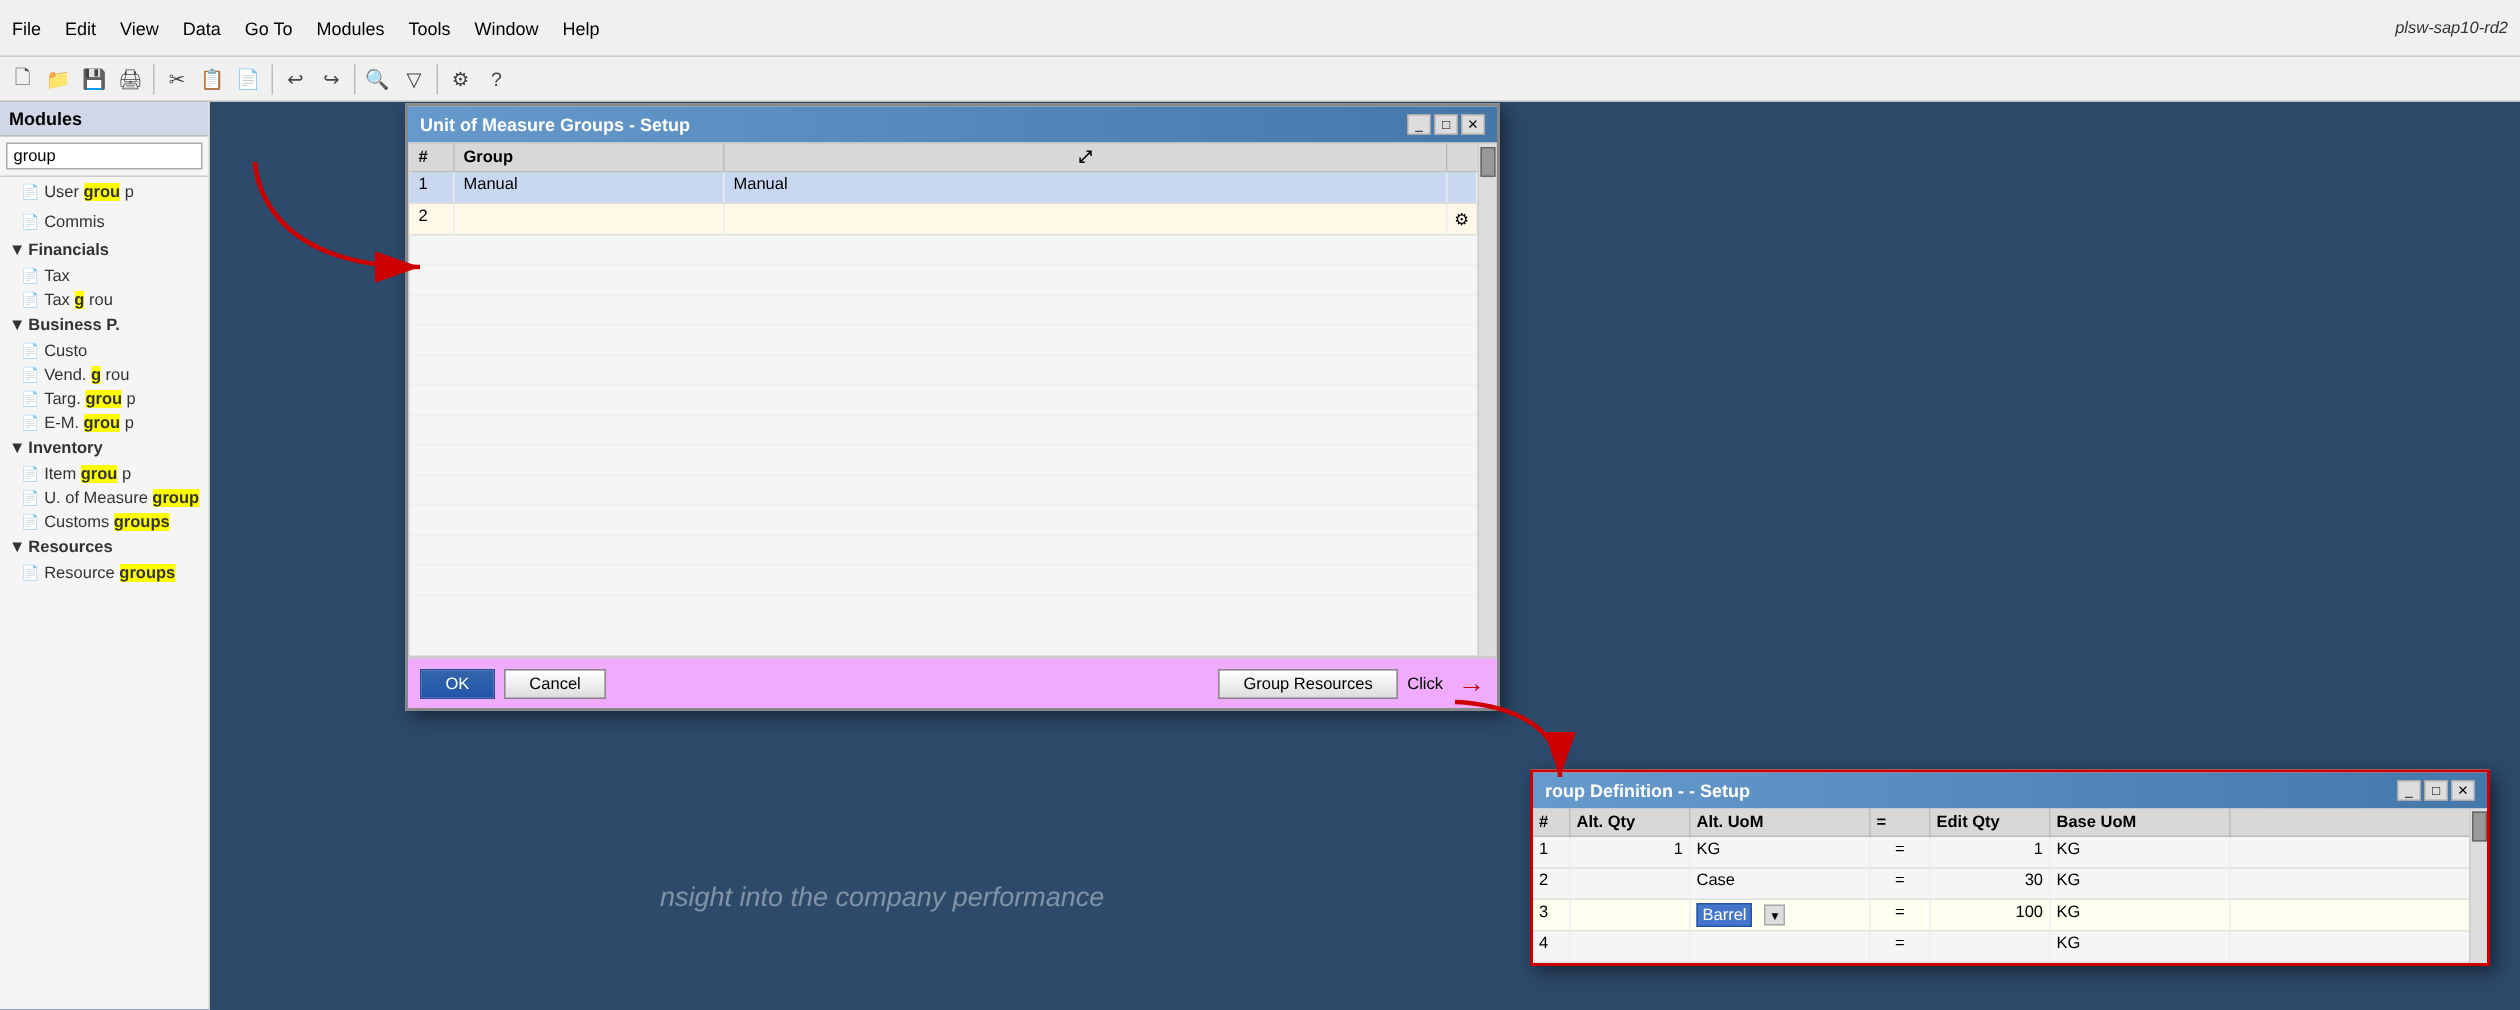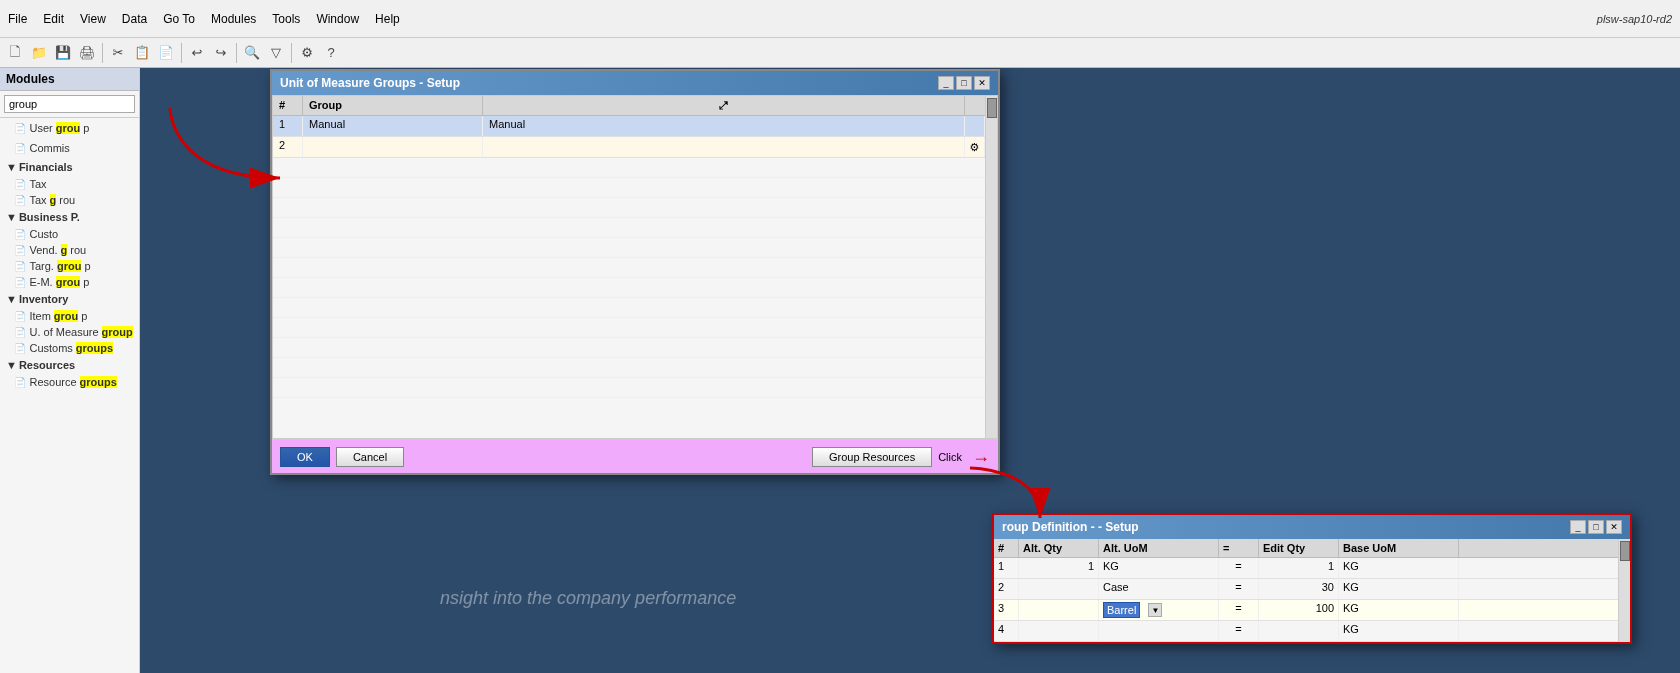--- a/index.html
+++ b/index.html
@@ -47,21 +47,21 @@
     .table-row.empty-row { background: #fdf8e8; }
     .table-row .td { padding: 2px 6px; font-size: 11px; border-right: 1px solid #eee; min-height: 20px; }
 
     
     .dialog-footer { padding: 6px 8px; display: flex; align-items: center; gap: 6px; background: #f0abfc; border-top: 1px solid #ccc; }
     .dialog-footer button { padding: 3px 16px; font-size: 11px; cursor: pointer; border: 1px solid #888; background: linear-gradient(to bottom, #fff, #ddd); }
     .dialog-footer .btn-primary { background: linear-gradient(to bottom, #3366aa, #2255aa); color: white; border-color: #225599; }
     .dialog-footer .spacer { flex: 1; }
 
     
-    .dialog-groupdef { position: absolute; top: 445px; left: 852px; width: 640px; background: #f5f5f5; border: 2px solid #cc0000; box-shadow: 4px 4px 12px rgba(0,0,0,0.5); z-index: 20; }
+    .dialog-groupdef { position: absolute; top: 445px; left: 880px; width: 640px; background: #f5f5f5; border: 2px solid #cc0000; box-shadow: 4px 4px 12px rgba(0,0,0,0.5); z-index: 20; }
     .gd-table-header { display: grid; grid-template-columns: 25px 80px 120px 40px 80px 120px; background: #d8d8d8; border-bottom: 1px solid #bbb; }
     .gd-table-header .th { padding: 3px 4px; font-size: 11px; font-weight: bold; border-right: 1px solid #bbb; }
     .gd-table-row { display: grid; grid-template-columns: 25px 80px 120px 40px 80px 120px; border-bottom: 1px solid #e0e0e0; }
     .gd-table-row.active-edit { background: #fffff0; }
     .gd-table-row .td { padding: 2px 4px; font-size: 11px; border-right: 1px solid #eee; min-height: 20px; }
     .edit-cell { background: #4477cc; color: white; padding: 1px 3px; border: 1px solid #2255aa; }
     .edit-cell-container { display: flex; align-items: center; gap: 8px; }
     .edit-cell-btn { width: 14px; height: 14px; background: #ddd; border: 1px solid #aaa; font-size: 8px; cursor: pointer; display: flex; align-items: center; justify-content: center; }
 
     .scrollbar-indicator { width: 12px; background: #ddd; display: flex; align-items: flex-start; justify-content: center; border-left: 1px solid #ccc; }

